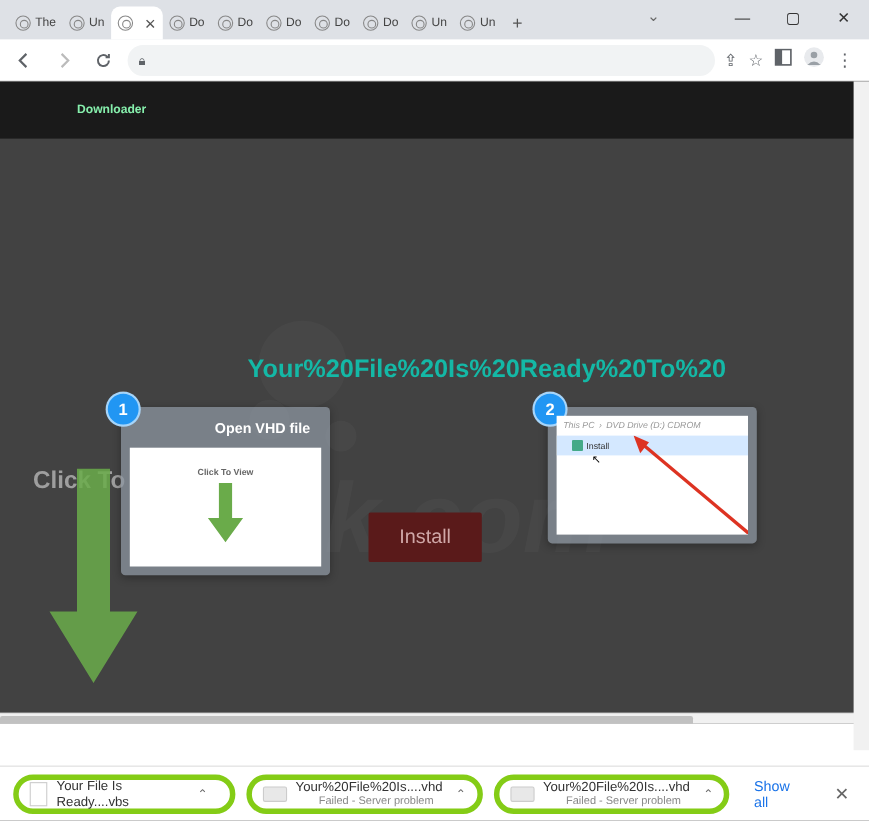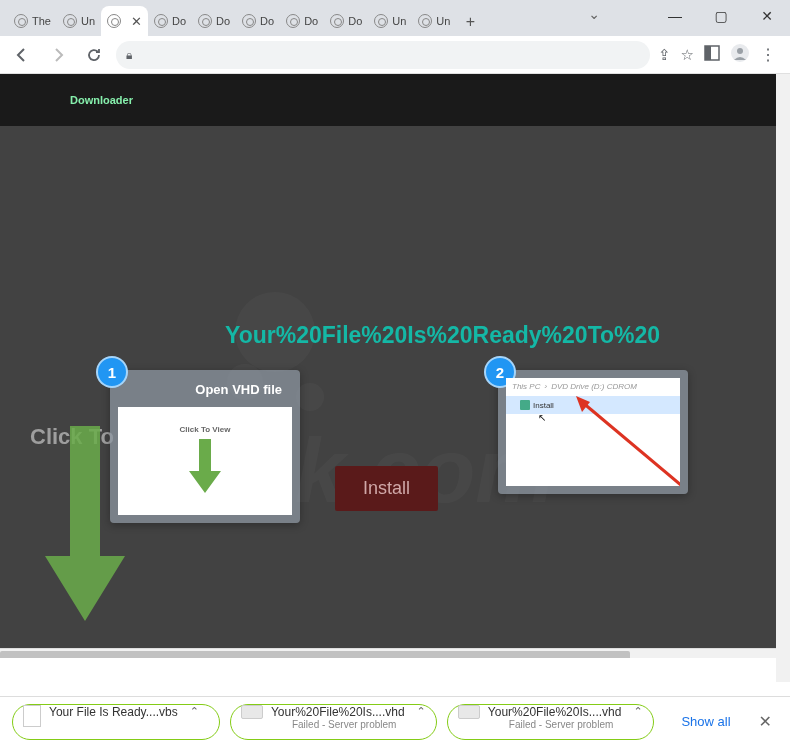--- a/index.html
+++ b/index.html
@@ -60,21 +60,21 @@
 .c2-icon { width: 10px; height: 10px; background: #4a8; margin-right: 3px; border-radius: 1px; }
 .c2-cursor { position: absolute; top: 34px; left: 32px; font-size: 10px; }
 
 
 .hscroll { position: absolute; bottom: 0; left: 0; right: 0; height: 14px; background: #f1f1f1; border-top: 1px solid #ddd; }
 .hscroll-thumb { position: absolute; left: 0; top: 2px; width: 630px; height: 10px; background: #c1c1c1; border-radius: 2px; }
 .hscroll-arrow { position: absolute; right: 2px; top: 0; font-size: 10px; color: #666; }
 
 
 .downloads-bar { position: absolute; bottom: 0; left: 0; right: 0; height: 50px; background: #fff; border-top: 1px solid #ddd; display: flex; align-items: center; padding: 0 12px; gap: 10px; }
-.dl-item { height: 36px; border: 1px solid #84cc16; border-radius: 18px; display: flex; align-items: flex-start; padding: 0 10px; gap: 8px; font-size: 12px; color: #333; }
+.dl-item { height: 36px; border: 5px solid #84cc16; border-radius: 18px; display: flex; align-items: center; padding: 0 10px; gap: 8px; font-size: 12px; color: #333; }
 .dl-item.wide { padding-right: 20px; }
 .dl-icon { width: 18px; height: 22px; background: #fff; border: 1px solid #ccc; position: relative; }
 .dl-icon.disk { width: 22px; height: 14px; border-radius: 2px; background: #e8e8e8; }
 .dl-text { display: flex; flex-direction: column; line-height: 1.2; }
 .dl-sub { font-size: 10px; color: #888; margin-left: 21px; }
 .dl-chev { color: #666; font-size: 11px; margin-left: 4px; }
 .show-all { margin-left: auto; color: #1a73e8; font-size: 13px; font-weight: 500; padding: 6px 12px; }
 .dl-close { color: #666; font-size: 16px; padding: 0 6px; }
 
 

